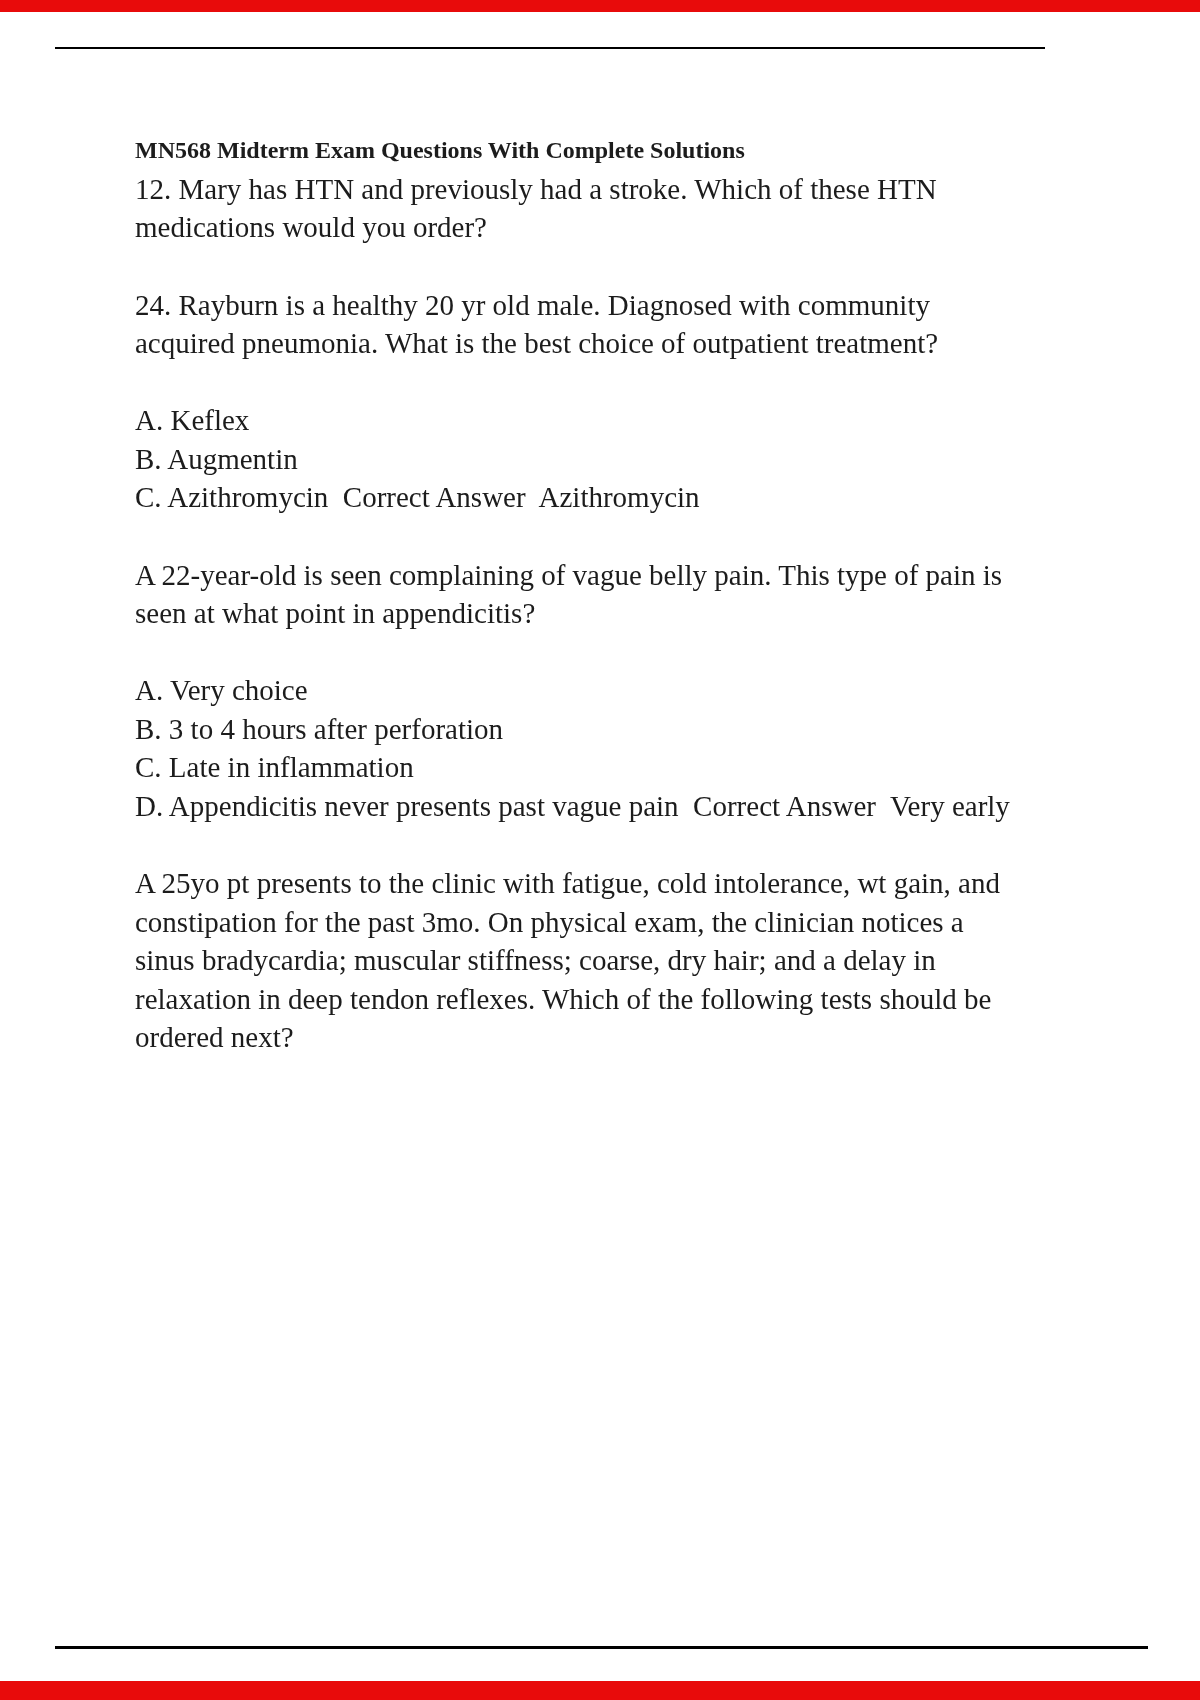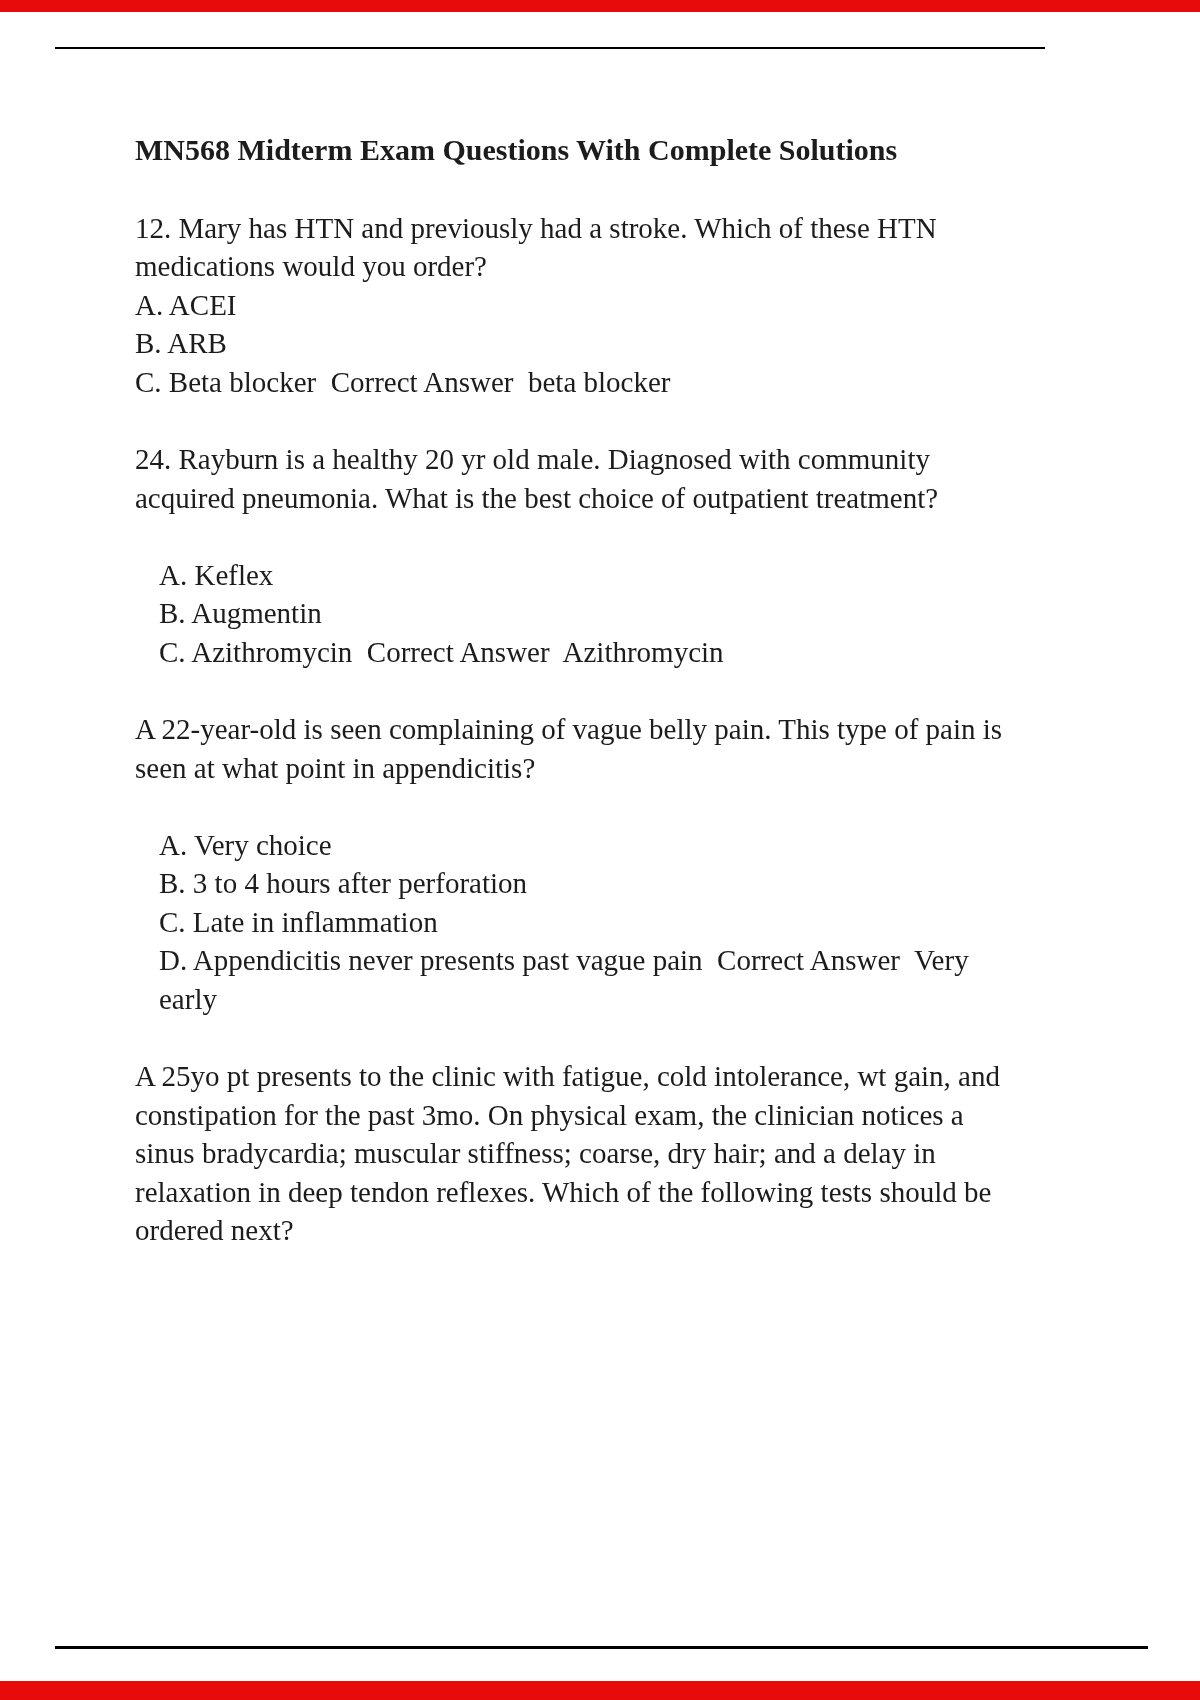--- a/index.html
+++ b/index.html
@@ -27,47 +27,41 @@
   .rule.bottom { bottom: 51px; left: 55px; width: 1093px; height: 3px; }
   .content {
     position: absolute;
     top: 131px;
     left: 135px;
     width: 878px;
     font-size: 29px;
     line-height: 38.5px;
   }
   h1.doc-title {
-    font-size: 30px;
+    font-size: 24px;
     font-weight: bold;
     line-height: 38.5px;
-    margin-bottom: 39px;
   }
   .block { margin-bottom: 39px; }
   .block:last-child { margin-bottom: 16px; }
   p { white-space: pre-wrap; }
-  .options.gap { margin-top: 38.5px; margin-left: 24px; }
+  .options.gap { margin-top: 38.5px; }
 </style>
 </head>
 <body>
 
 <div class="red-bar top"></div>
 <div class="rule top"></div>
 
 <div class="content">
 
   <h1 class="doc-title">MN568 Midterm Exam Questions With Complete Solutions</h1>
 
   <section class="block">
     <p class="stem">12. Mary has HTN and previously had a stroke. Which of these HTN medications would you order?</p>
-    <div class="options">
-      <p class="option">A. ACEI</p>
-      <p class="option">B. ARB</p>
-      <p class="option">C. Beta blocker  Correct Answer  beta blocker</p>
-    </div>
   </section>
 
   <section class="block">
     <p class="stem">24. Rayburn is a healthy 20 yr old male. Diagnosed with community acquired pneumonia. What is the best choice of outpatient treatment?</p>
     <div class="options gap">
       <p class="option">A. Keflex</p>
       <p class="option">B. Augmentin</p>
       <p class="option">C. Azithromycin  Correct Answer  Azithromycin</p>
     </div>
   </section>

